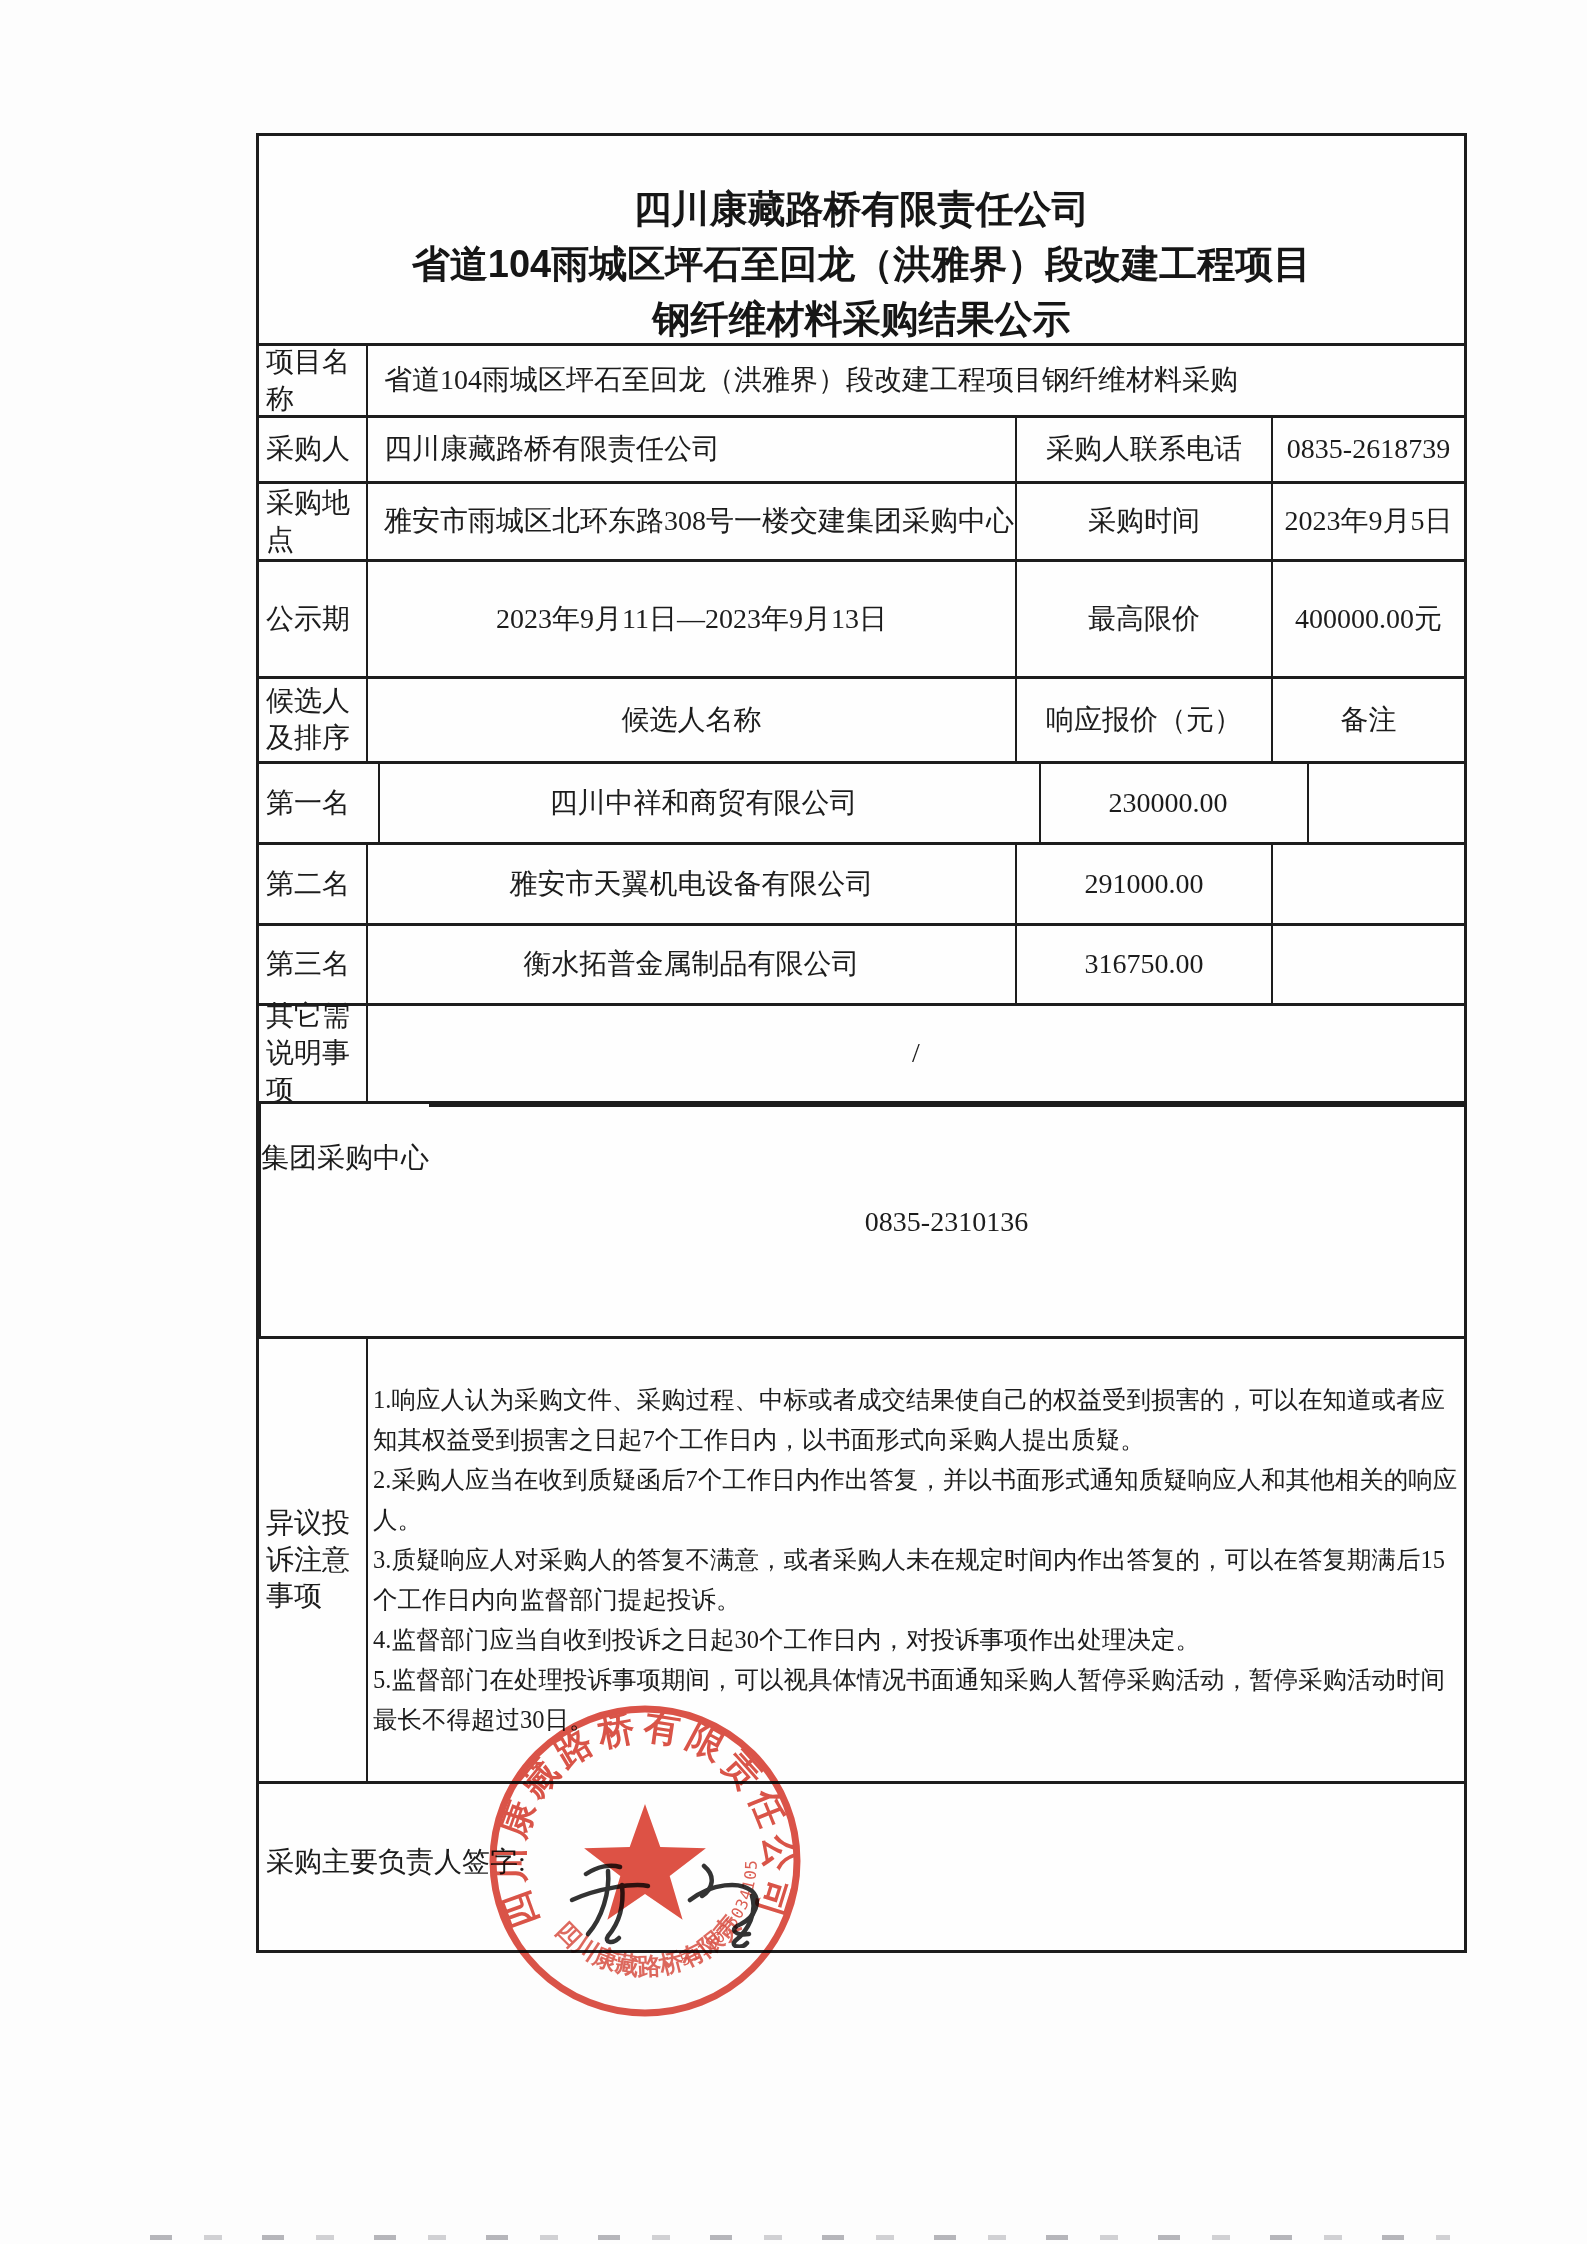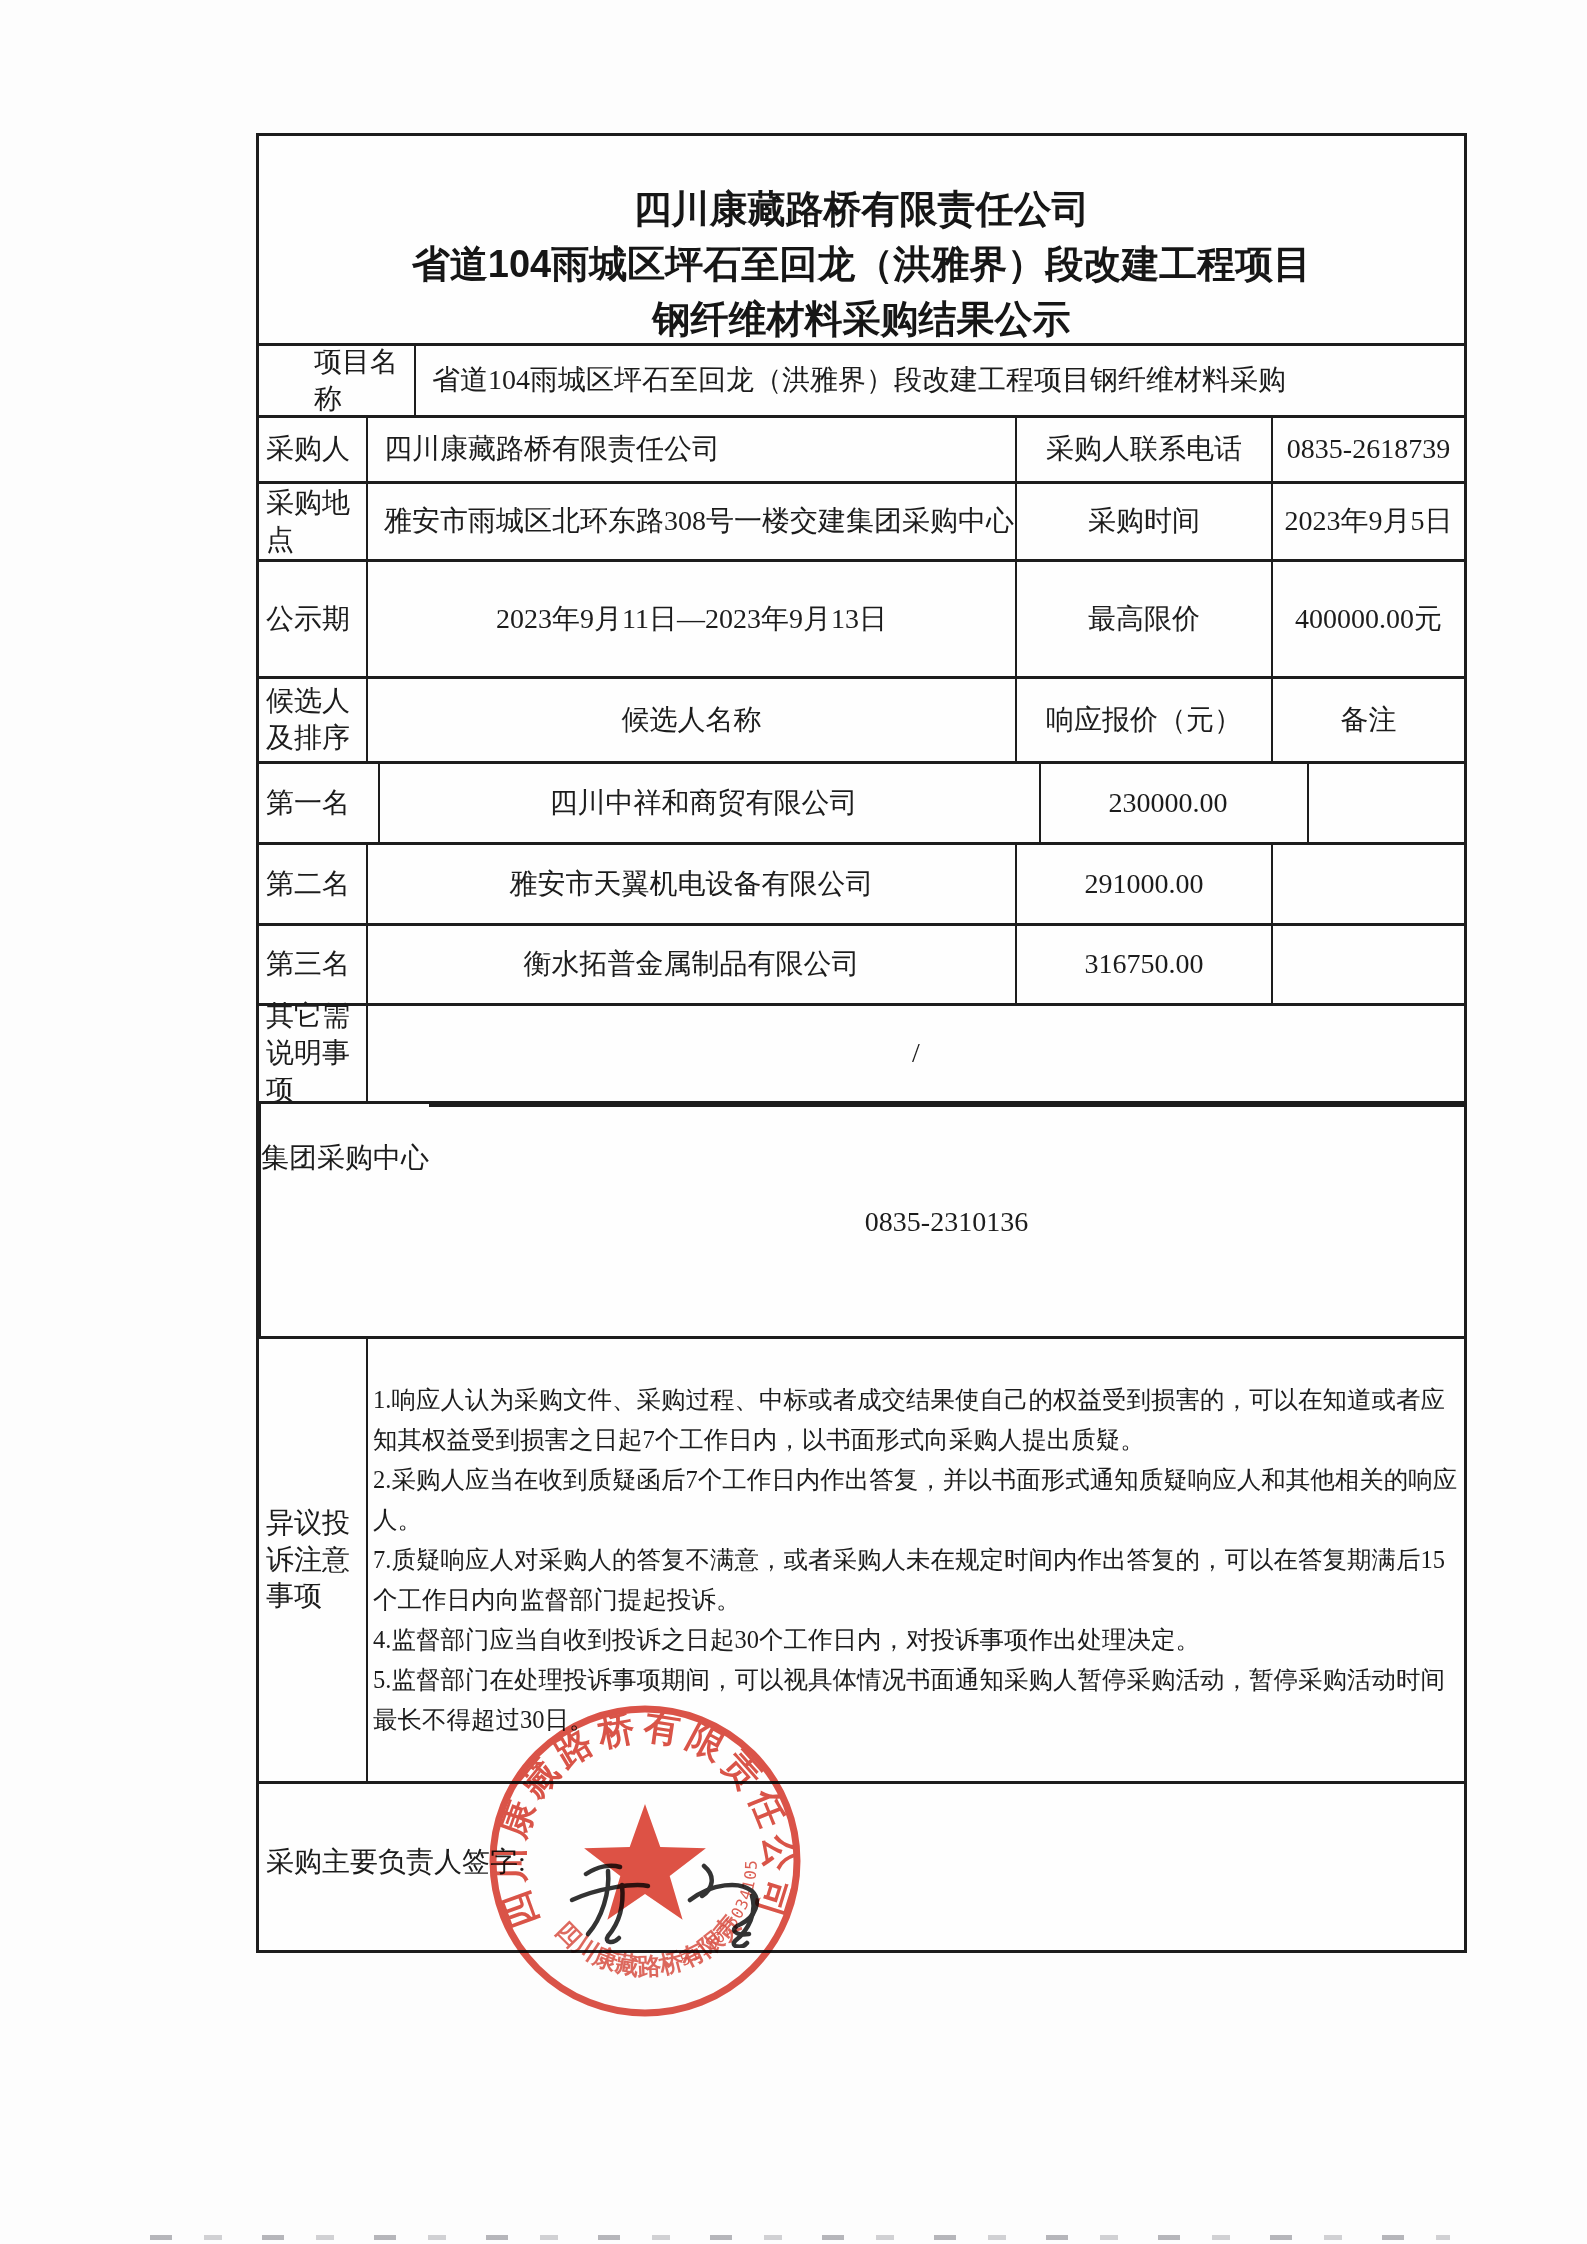--- a/index.html
+++ b/index.html
@@ -76,21 +76,21 @@
   <div class="doc-table">
 
     <div class="row first" style="height:207px;">
       <div class="cell title-box span-rest" style="display:flex;">
         <div>四川康藏路桥有限责任公司</div>
         <div>省道104雨城区坪石至回龙（洪雅界）段改建工程项目</div>
         <div>钢纤维材料采购结果公示</div>
       </div>
     </div>
 
-    <div class="row" style="height:72px;padding-left:48px;">
+    <div class="row" style="height:72px;">
       <div class="cell label-cell">项目名称</div>
       <div class="cell span-rest val-left">省道104雨城区坪石至回龙（洪雅界）段改建工程项目钢纤维材料采购</div>
     </div>
 
     <div class="row" style="height:66px;">
       <div class="cell label-cell">采购人</div>
       <div class="cell c2 val-left">四川康藏路桥有限责任公司</div>
       <div class="cell c3">采购人联系电话</div>
       <div class="cell c4">0835-2618739</div>
     </div>
@@ -147,21 +147,21 @@
         <div class="sub-cell sub-top">集团采购中心</div>
         <div class="sub-cell sub-bottom">0835-2310136</div>
       </div>
     </div>
 
     <div class="row" style="height:445px;">
       <div class="cell label-cell">异议投诉注意事项</div>
       <div class="notice-cell">
         <p>1.响应人认为采购文件、采购过程、中标或者成交结果使自己的权益受到损害的，可以在知道或者应知其权益受到损害之日起7个工作日内，以书面形式向采购人提出质疑。</p>
         <p>2.采购人应当在收到质疑函后7个工作日内作出答复，并以书面形式通知质疑响应人和其他相关的响应人。</p>
-        <p>7.质疑响应人对采购人的答复不满意，或者采购人未在规定时间内作出答复的，可以在答复期满后15个工作日内向监督部门提起投诉。</p>
+        <p>3.质疑响应人对采购人的答复不满意，或者采购人未在规定时间内作出答复的，可以在答复期满后15个工作日内向监督部门提起投诉。</p>
         <p>4.监督部门应当自收到投诉之日起30个工作日内，对投诉事项作出处理决定。</p>
         <p>5.监督部门在处理投诉事项期间，可以视具体情况书面通知采购人暂停采购活动，暂停采购活动时间最长不得超过30日。</p>
       </div>
     </div>
 
     <div class="row" style="height:160px;">
       <div class="cell sign-cell">采购主要负责人签字:</div>
     </div>
 
   </div>

